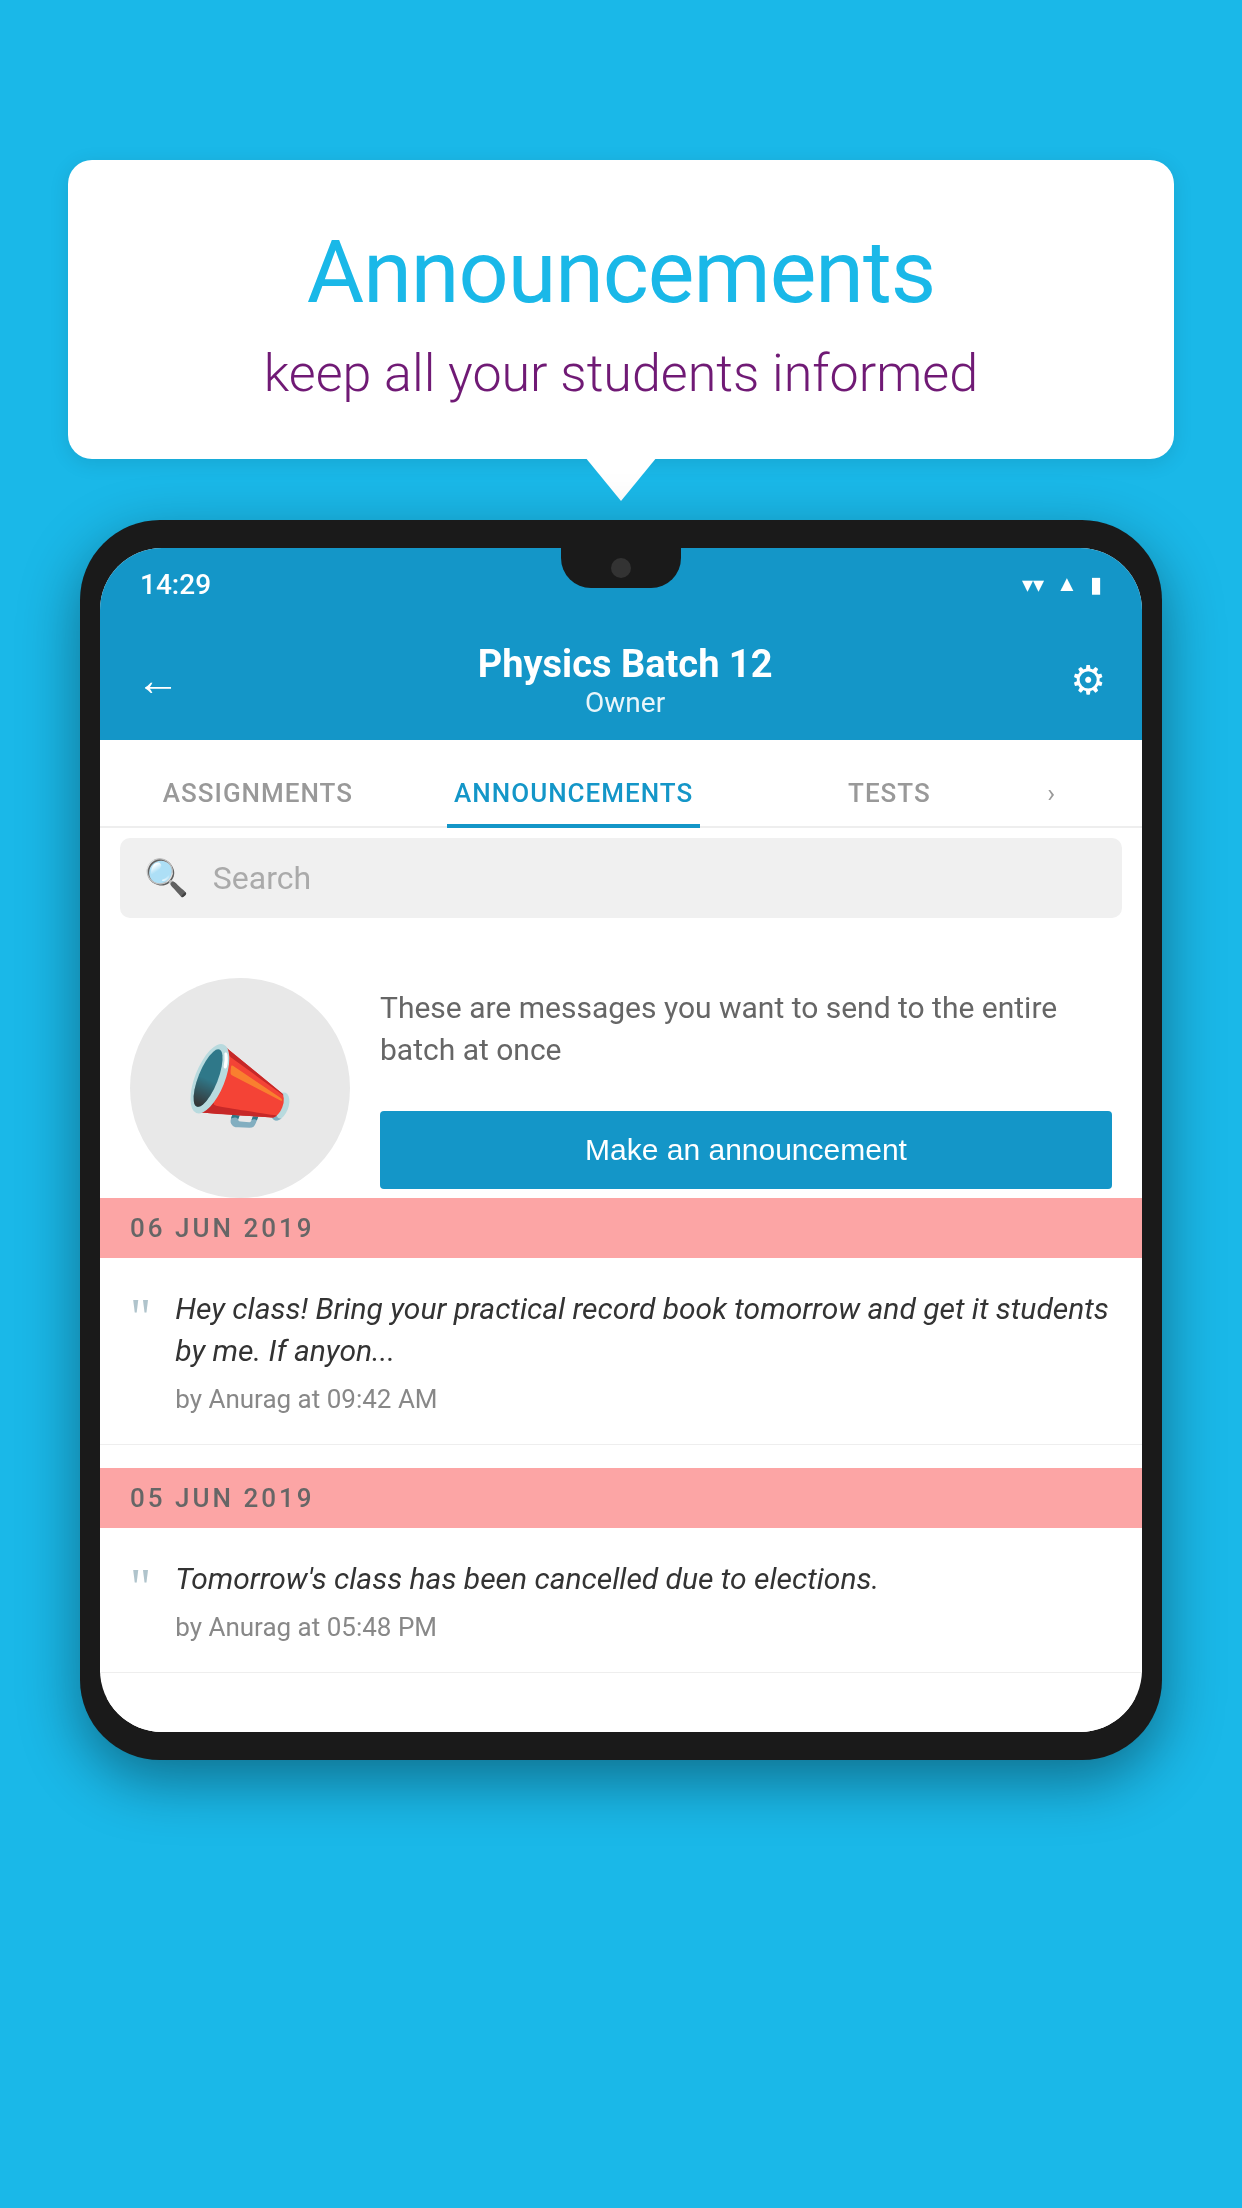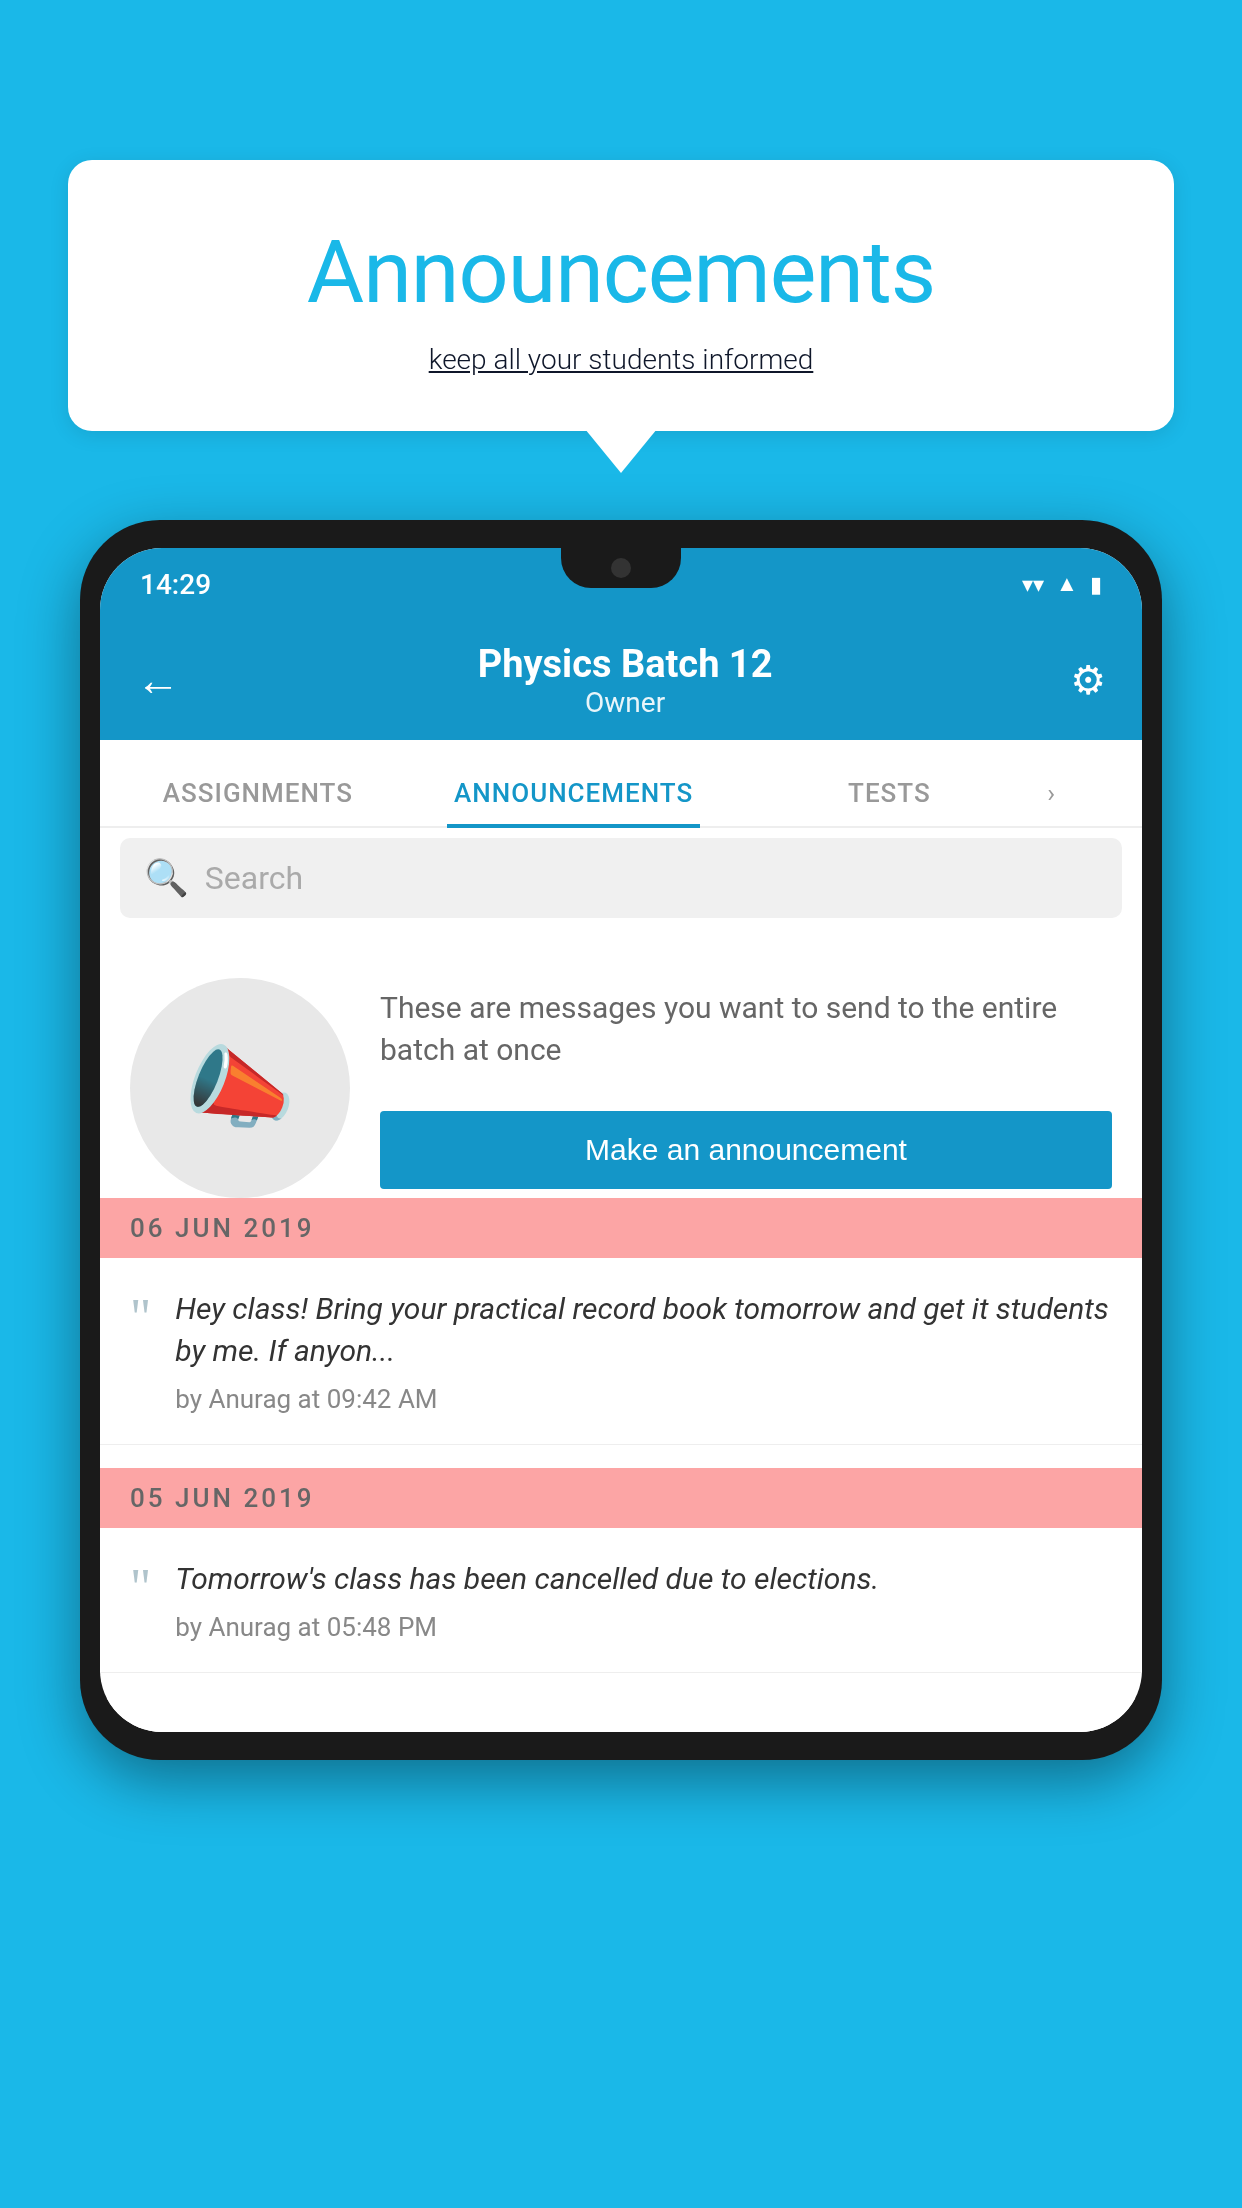--- a/index.html
+++ b/index.html
@@ -45,24 +45,23 @@
 
     .speech-bubble-title {
       font-size: 88px;
       font-weight: 400;
       color: #1ab8e8;
       margin-bottom: 20px;
       letter-spacing: -1px;
     }
 
     .speech-bubble-subtitle {
-      font-size: 28px;
-      color: #0f172a;
+      font-size: 52px;
+      color: #701a75;
       font-weight: 300;
-      text-decoration: underline;
     }
 
     
     .phone-mockup {
       position: absolute;
       top: 520px;
       left: 80px;
       right: 80px;
       height: 1240px;
       background: #1a1a1a;
@@ -242,20 +241,21 @@
     }
 
     .search-icon-span {
       font-size: 36px;
       color: #888;
     }
 
     .search-text {
       font-size: 32px;
       color: #aaa;
+      margin-left: 8px;
     }
 
     
     .announcement-empty {
       position: absolute;
       top: 390px;
       left: 0;
       right: 0;
       display: flex;
       align-items: center;

